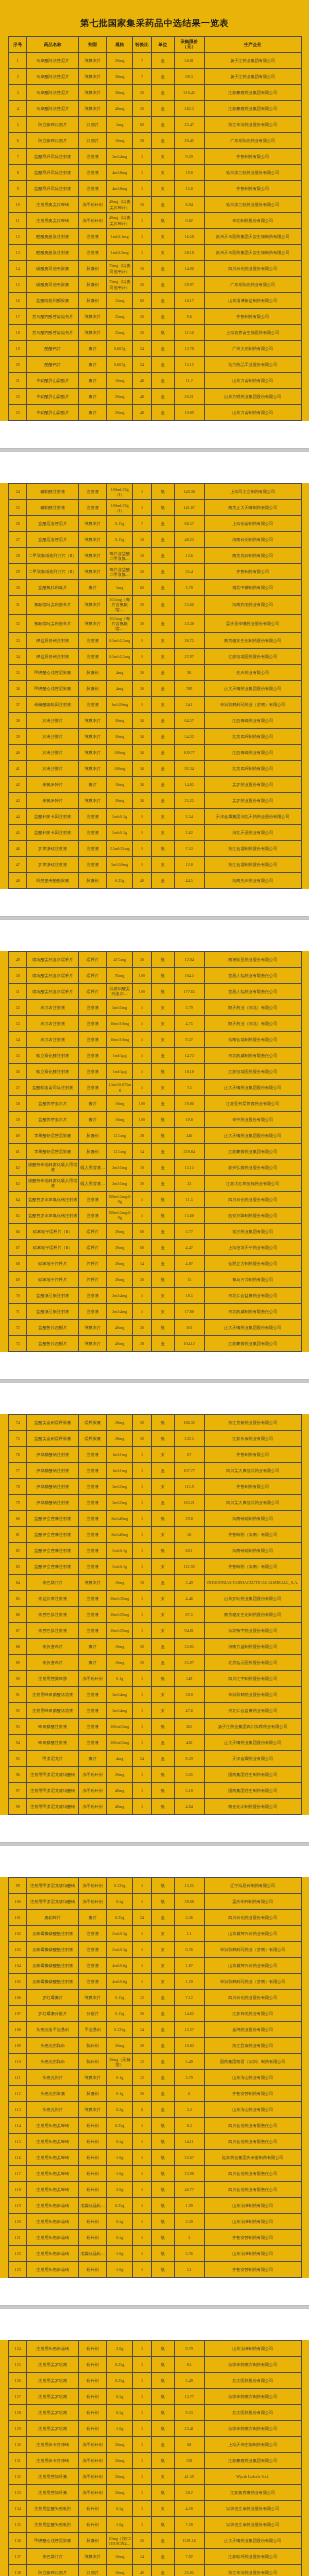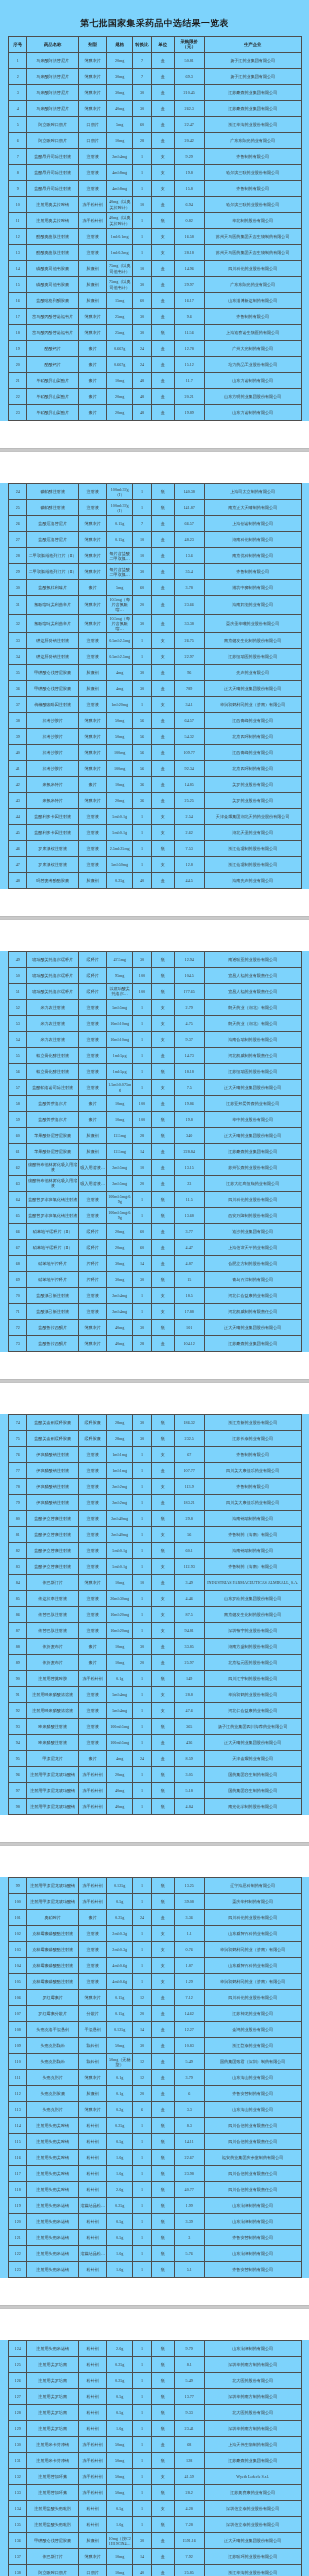--- a/index.html
+++ b/index.html
@@ -4,21 +4,21 @@
 <style>
   html,body{margin:0;padding:0;}
   body{
     width:309px;
     min-height:2871px;
     background:#ffffff;
     font-family:"Liberation Serif","DejaVu Serif",serif;
     color:#3d3d3d;
     position:relative;
   }
-  .page{padding:0 8.2px;background:#7dd3fc;}
+  .page{padding:0 8.2px;background:#eab308;}
   .page:first-of-type{padding-top:17.5px;}
   .title{
     font-size:8.8px;
     font-weight:bold;
     text-align:center;
     color:#1c1c1c;
     letter-spacing:0.5px;
     margin:0 0 6.2px 0;
     font-family:"Liberation Serif","DejaVu Serif",serif;
   }

